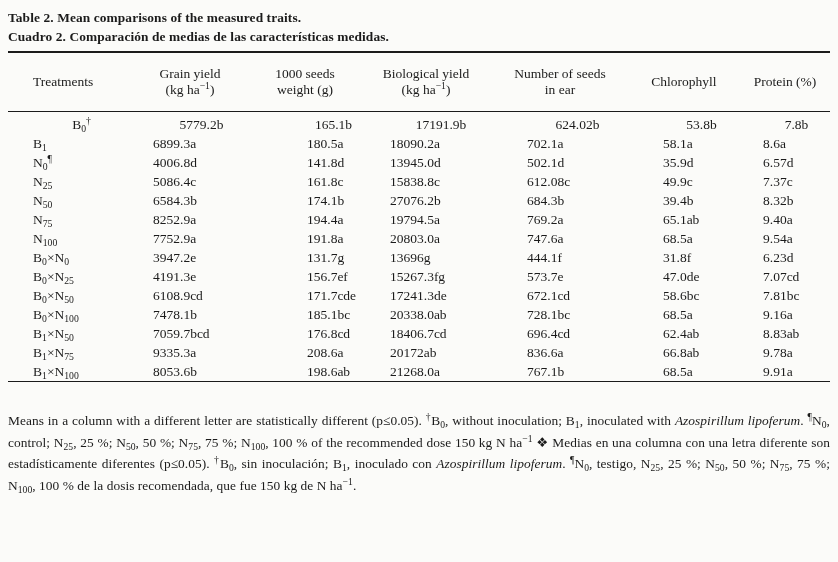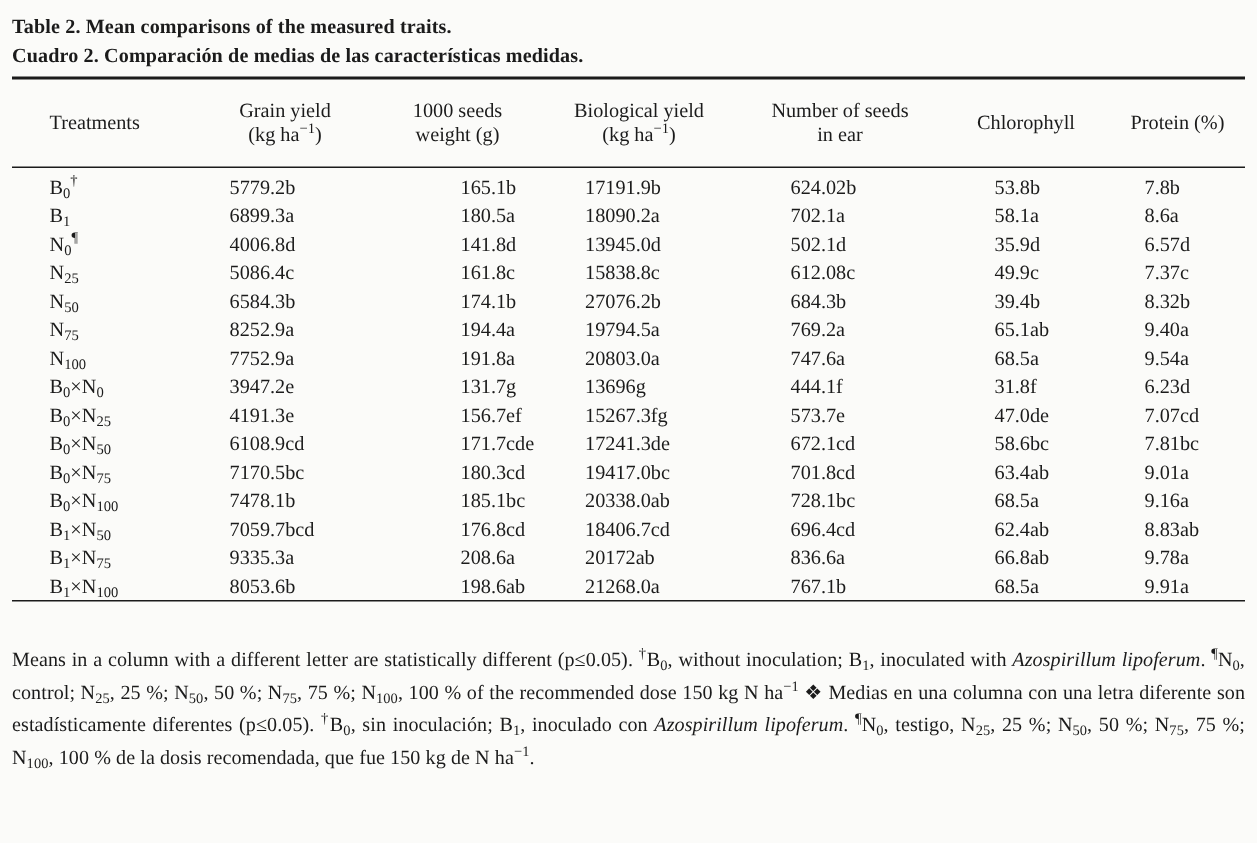--- a/index.html
+++ b/index.html
@@ -51,21 +51,21 @@
   thead th.c0 { text-align: left; padding-left: 25px; margin-top: 39px; }
   tbody td {
     font-size: 13.5px;
     height: 19px;
     line-height: 19px;
     padding: 0;
     white-space: nowrap;
     text-align: left;
     vertical-align: middle;
   }
-  tbody tr:first-child td { padding-top: 3px; }
+  tbody tr:first-child td { padding-top: 3px; text-align: center; }
   td.c0 { padding-left: 25px; }
   td.c1 { padding-left: 23px; }
   td.c2 { padding-left: 57px; }
   td.c3 { padding-left: 30px; }
   td.c4 { padding-left: 35px; }
   td.c5 { padding-left: 35px; margin-top: 11px; }
   td.c6 { padding-left: 23px; }
   sub {
     font-size: 0.72em;
     vertical-align: -0.28em;
@@ -199,29 +199,20 @@
         <tr>
           <td class="c0">B<sub>0</sub>×N<sub>50</sub></td>
           <td class="c1">6108.9cd</td>
           <td class="c2">171.7cde</td>
           <td class="c3">17241.3de</td>
           <td class="c4">672.1cd</td>
           <td class="c5">58.6bc</td>
           <td class="c6">7.81bc</td>
         </tr>
         <tr>
-          <td class="c0">B<sub>0</sub>×N<sub>75</sub></td>
-          <td class="c1">7170.5bc</td>
-          <td class="c2">180.3cd</td>
-          <td class="c3">19417.0bc</td>
-          <td class="c4">701.8cd</td>
-          <td class="c5">63.4ab</td>
-          <td class="c6">9.01a</td>
-        </tr>
-        <tr>
           <td class="c0">B<sub>0</sub>×N<sub>100</sub></td>
           <td class="c1">7478.1b</td>
           <td class="c2">185.1bc</td>
           <td class="c3">20338.0ab</td>
           <td class="c4">728.1bc</td>
           <td class="c5">68.5a</td>
           <td class="c6">9.16a</td>
         </tr>
         <tr>
           <td class="c0">B<sub>1</sub>×N<sub>50</sub></td>

